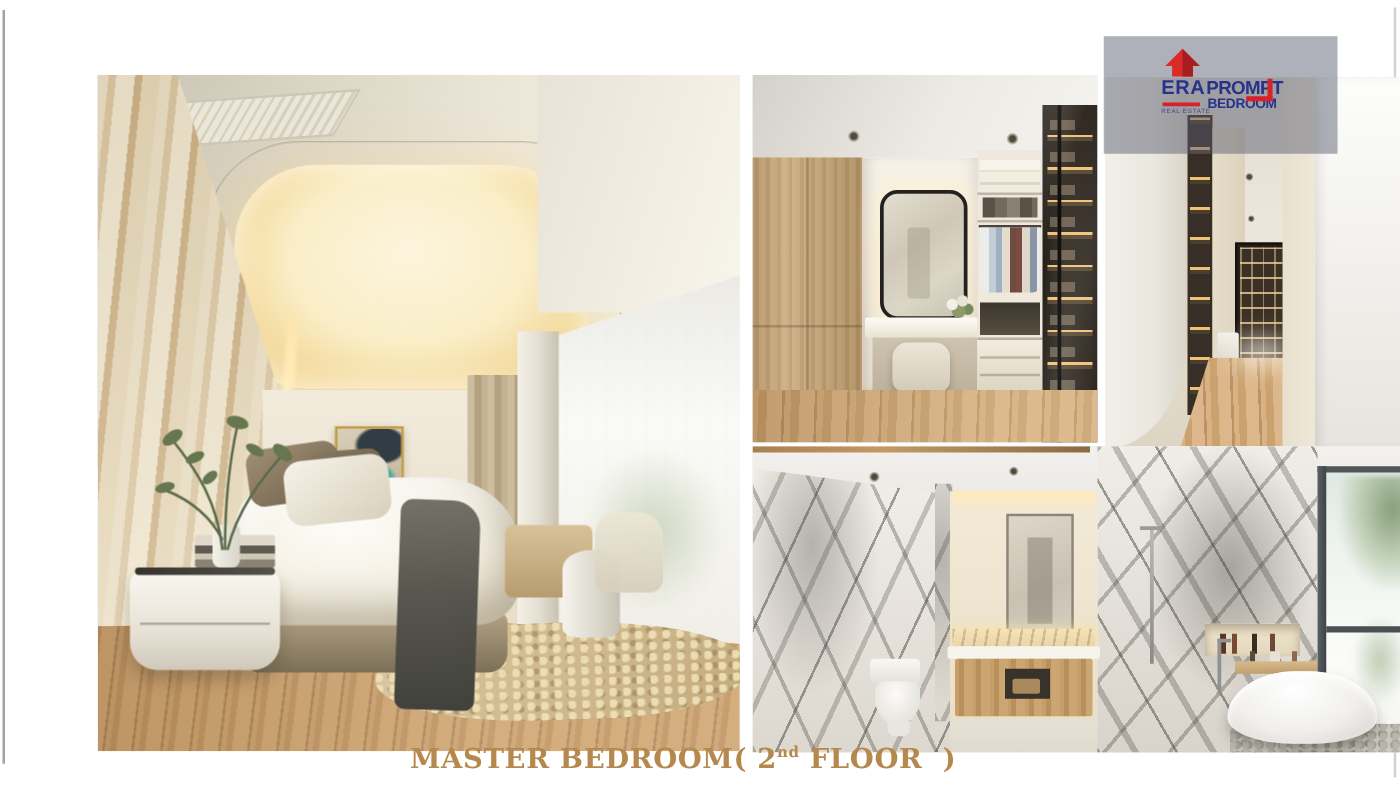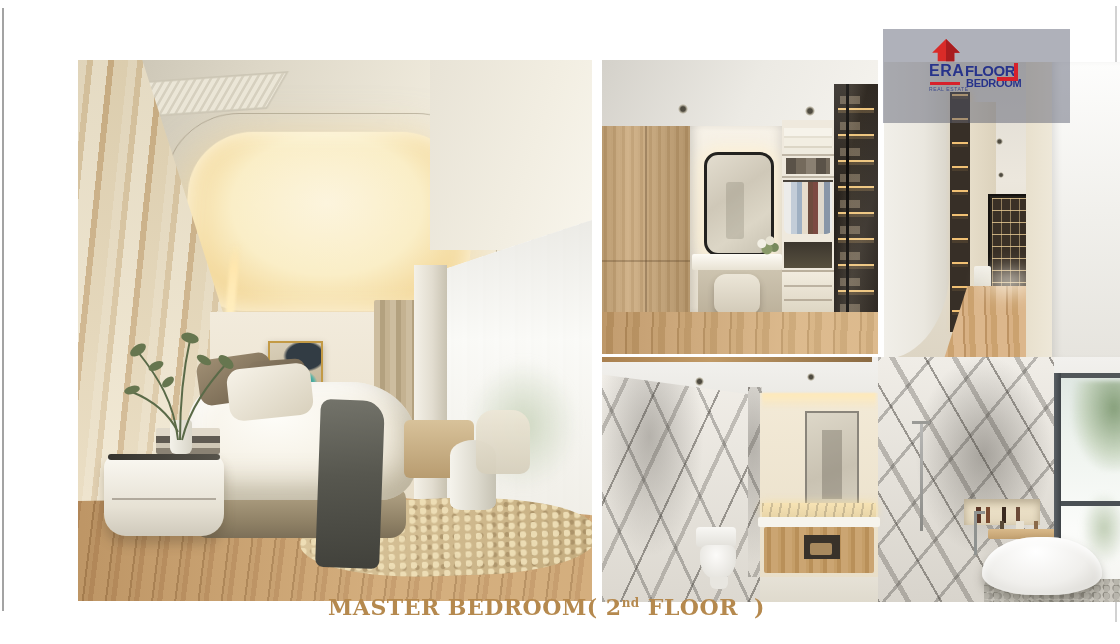--- a/index.html
+++ b/index.html
@@ -433,19 +433,19 @@
 </figure>
 
 <div class="abs logo-box">
   <svg class="logo-house" viewBox="0 0 30 26">
     <polygon points="15,0 30,15 24,15 24,24 6,24 6,15 0,15" fill="#d92b28"></polygon>
     <polygon points="15,0 30,15 24,15 24,24 15,24" fill="#a81d1f"></polygon>
   </svg>
   <div class="logo-era">ERA</div>
   <div class="logo-era-line"></div>
   <div class="logo-era-sub">REAL ESTATE</div>
-  <div class="logo-prompt">FLOOR</div>
+  <div class="logo-prompt">PROMPT</div>
   <div class="logo-property">BEDROOM</div>
   <div class="logo-bracket-v"></div>
   <div class="logo-bracket-h"></div>
 </div>
 
 <div class="abs caption"><span>MASTER BEDROOM( 2</span><sup>nd</sup><span class="cap2">FLOOR )</span></div>
 
 </body></html>

